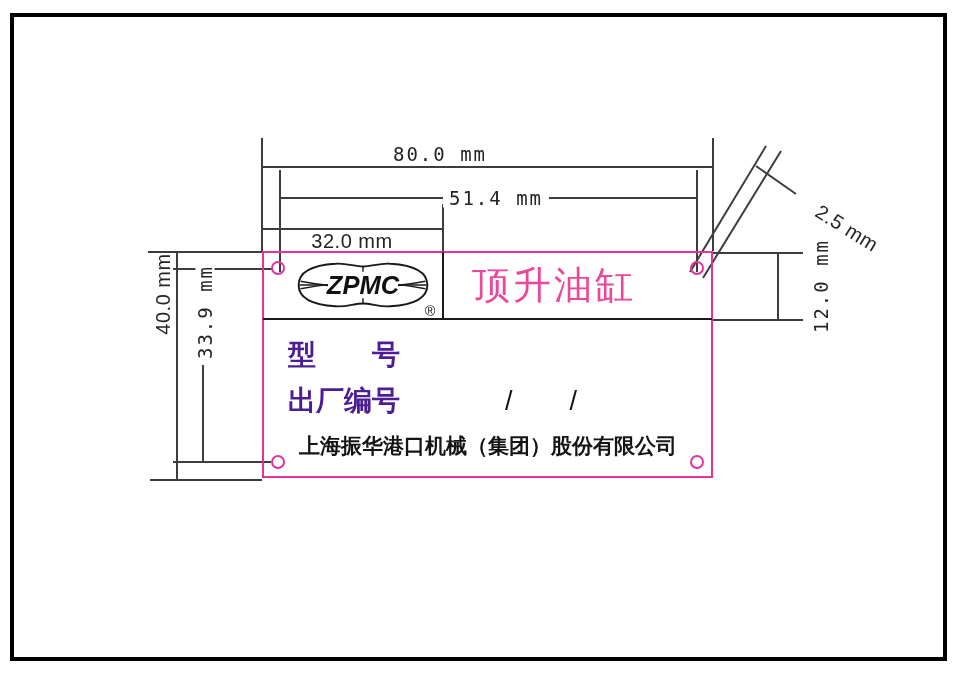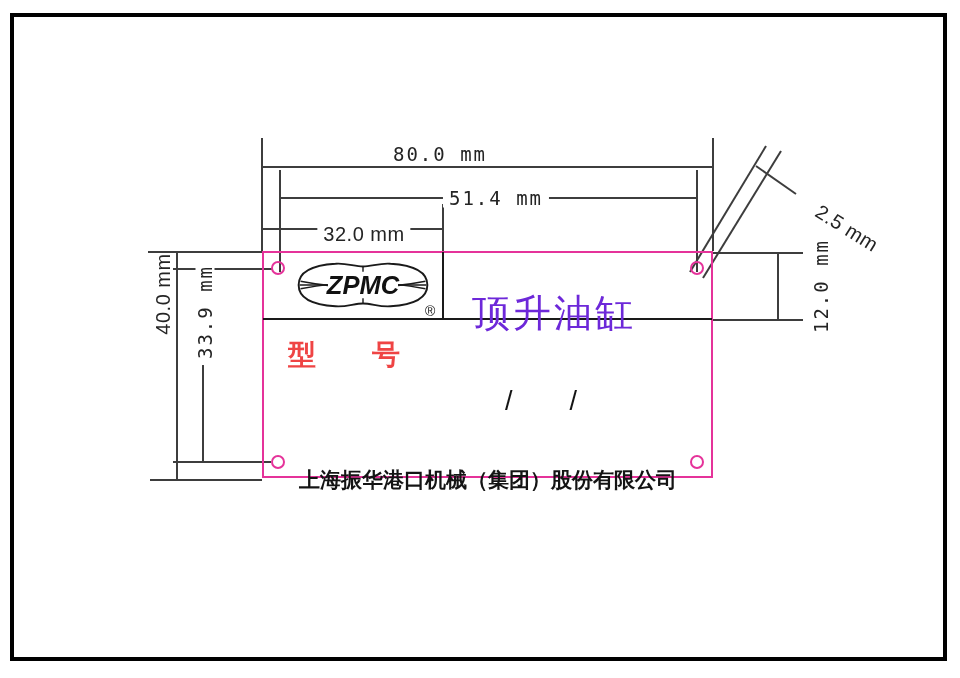--- a/index.html
+++ b/index.html
@@ -26,26 +26,26 @@
   .mono{font-family:"DejaVu Sans Mono", monospace;font-size:19px;letter-spacing:2px;}
   .sans{font-family:"Liberation Sans", sans-serif;font-size:20px;letter-spacing:0.5px;}
   .ctr{transform:translate(-50%,-50%);}
   .rot90{transform:translate(-50%,-50%) rotate(-90deg);}
   .rot32{transform:translate(-50%,-50%) rotate(32deg);}
   .bg{background:#fff;padding:0 6px;}
 
   
   .band-title{position:absolute;left:444px;top:253px;width:220px;height:64px;
       display:flex;align-items:center;justify-content:center;
-      font-size:38px;letter-spacing:3px;font-weight:500;color:#6d28d9;margin-top:28px;}
-  .row-label{position:absolute;font-size:28px;font-weight:600;color:#ef4444;line-height:1;white-space:pre;}
+      font-size:38px;letter-spacing:3px;font-weight:500;color:#ec4899;}
+  .row-label{position:absolute;font-size:28px;font-weight:600;color:#4c1d95;line-height:1;white-space:pre;}
   .row-value{position:absolute;font-size:27px;font-weight:500;color:#141414;line-height:1;white-space:pre;
       letter-spacing:1px;}
   .company{position:absolute;left:299px;top:433px;font-size:21px;font-weight:bold;
-      color:#141414;line-height:1.2;white-space:nowrap;margin-top:34px;}
+      color:#141414;line-height:1.2;white-space:nowrap;}
   .regmark{position:absolute;left:425px;top:303px;font-size:14px;color:#141414;}
 
   svg{display:block;}
   .overlay{position:absolute;left:0;top:0;pointer-events:none;}
   .logo{position:absolute;left:292px;top:257px;}
 </style>
 </head>
 <body>
 
 <div id="page">
@@ -100,24 +100,25 @@
     <line x1="75" y1="9.5" x2="75" y2="17" stroke="#1a1a1a" stroke-width="1.5"></line>
     <line x1="75" y1="41" x2="75" y2="48.5" stroke="#1a1a1a" stroke-width="1.5"></line>
     <line x1="8" y1="29" x2="142" y2="29" stroke="#1a1a1a" stroke-width="1.5"></line>
     <rect x="38" y="15" width="74" height="28" fill="#ffffff"></rect>
     <text x="75" y="39" text-anchor="middle" font-family="Liberation Sans, sans-serif" font-size="27" font-weight="bold" font-style="italic" fill="#111">ZPMC</text>
   </svg>
   <div class="regmark">®</div>
 
   <div class="band-title">顶升油缸</div>
   <div class="row-label" style="left:288px;top:341px;">型　　号</div>
+  <div class="row-label" style="left:288px;top:387px;">出厂编号</div>
   <div class="row-value" style="left:505px;top:388px;">/　　/</div>
   <div class="company">上海振华港口机械（集团）股份有限公司</div>
 
   <div class="dimtext mono ctr" style="left:440px;top:154px;">80.0 mm</div>
   <div class="dimtext mono ctr bg" style="left:496px;top:198px;">51.4 mm</div>
-  <div class="dimtext sans ctr bg" style="left:352px;top:234px;margin-left:12px;">32.0 mm</div>
+  <div class="dimtext sans ctr bg" style="left:352px;top:241px;">32.0 mm</div>
   <div class="dimtext sans rot90" style="left:163px;top:294px;">40.0 mm</div>
   <div class="dimtext mono rot90 bg" style="left:205px;top:312px;">33.9 mm</div>
   <div class="dimtext mono rot90" style="left:821px;top:286px;">12.0 mm</div>
   <div class="dimtext sans rot32" style="left:847px;top:228px;">2.5 mm</div>
 
 </div>
 
 </body></html>

